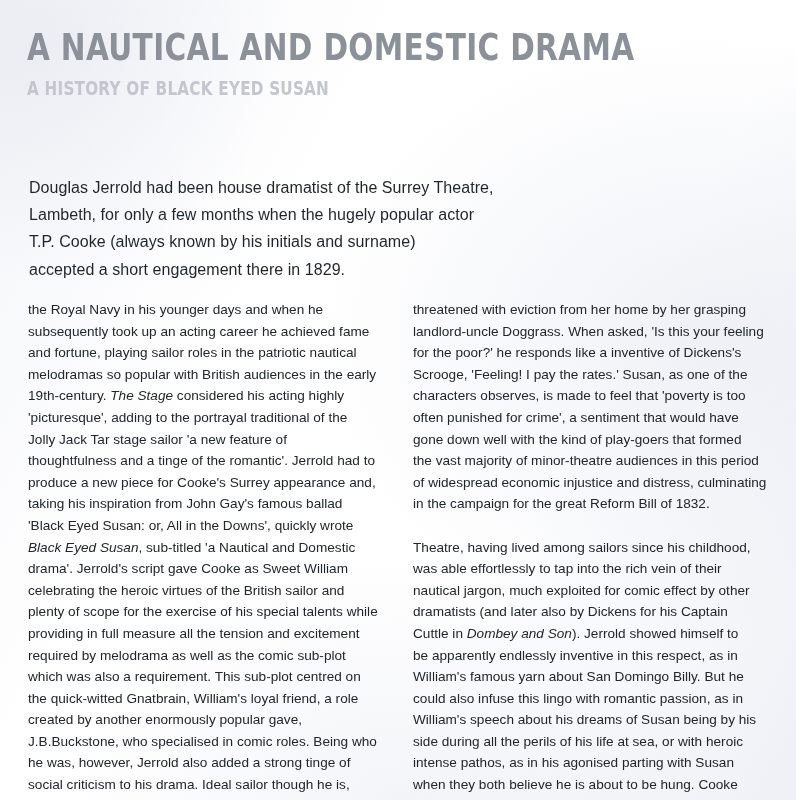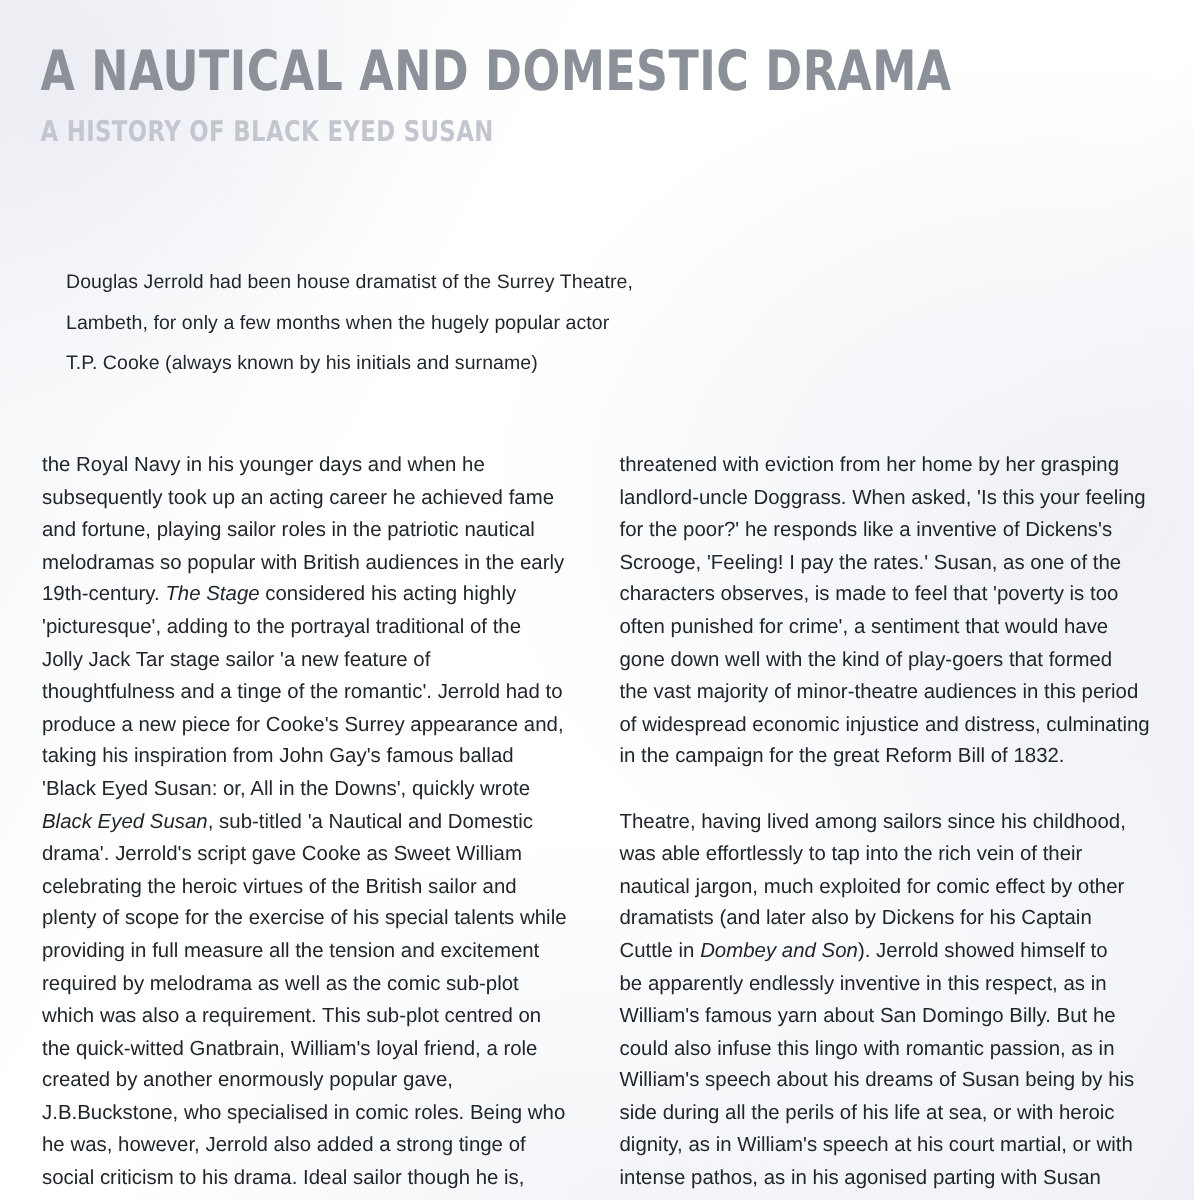--- a/index.html
+++ b/index.html
@@ -65,24 +65,24 @@
     text-transform: uppercase;
     transform: scaleX(0.80);
     transform-origin: left top;
     white-space: nowrap;
     margin: 9px 0 0 0;
   }
 
   
   .intro {
     position: absolute;
-    left: 44px;
+    left: 29px;
     top: 174px;
     width: 620px;
-    font-size: 13px;
+    font-size: 16px;
     line-height: 27.2px;
     color: #1f252a;
     letter-spacing: 0.05px;
   }
   .intro .ln { display: block; white-space: nowrap; }
 
   
   .columns {
     position: absolute;
     top: 299px;
@@ -114,20 +114,21 @@
 
   <div class="header">
     <h1 class="title">A Nautical and Domestic Drama</h1>
     <h2 class="subtitle">A History of Black Eyed Susan</h2>
   </div>
 
   <div class="intro">
       <span class="ln">Douglas Jerrold had been house dramatist of the Surrey Theatre,</span>
       <span class="ln">Lambeth, for only a few months when the hugely popular actor</span>
       <span class="ln">T.P. Cooke (always known by his initials and surname)</span>
+      <span class="ln">accepted a short engagement there in 1829.</span>
     </div>
 
   <div class="columns">
     <div class="col col-left">
         <p>
           <span class="ln">the Royal Navy in his younger days and when he</span>
           <span class="ln">subsequently took up an acting career he achieved fame</span>
           <span class="ln">and fortune, playing sailor roles in the patriotic nautical</span>
           <span class="ln">melodramas so popular with British audiences in the early</span>
           <span class="ln">19th-century. <i>The Stage</i> considered his acting highly</span>
@@ -168,20 +169,19 @@
           <span class="ln">Theatre, having lived among sailors since his childhood,</span>
           <span class="ln">was able effortlessly to tap into the rich vein of their</span>
           <span class="ln">nautical jargon, much exploited for comic effect by other</span>
           <span class="ln">dramatists (and later also by Dickens for his Captain</span>
           <span class="ln">Cuttle in <i>Dombey and Son</i>). Jerrold showed himself to</span>
           <span class="ln">be apparently endlessly inventive in this respect, as in</span>
           <span class="ln">William's famous yarn about San Domingo Billy. But he</span>
           <span class="ln">could also infuse this lingo with romantic passion, as in</span>
           <span class="ln">William's speech about his dreams of Susan being by his</span>
           <span class="ln">side during all the perils of his life at sea, or with heroic</span>
-          <span class="ln">dignity, as in William's speech at his court martial, or with</span>
           <span class="ln">intense pathos, as in his agonised parting with Susan</span>
           <span class="ln">when they both believe he is about to be hung. Cooke</span>
         </p>
       </div>
   </div>
 
 </div>
 
 </body></html>

